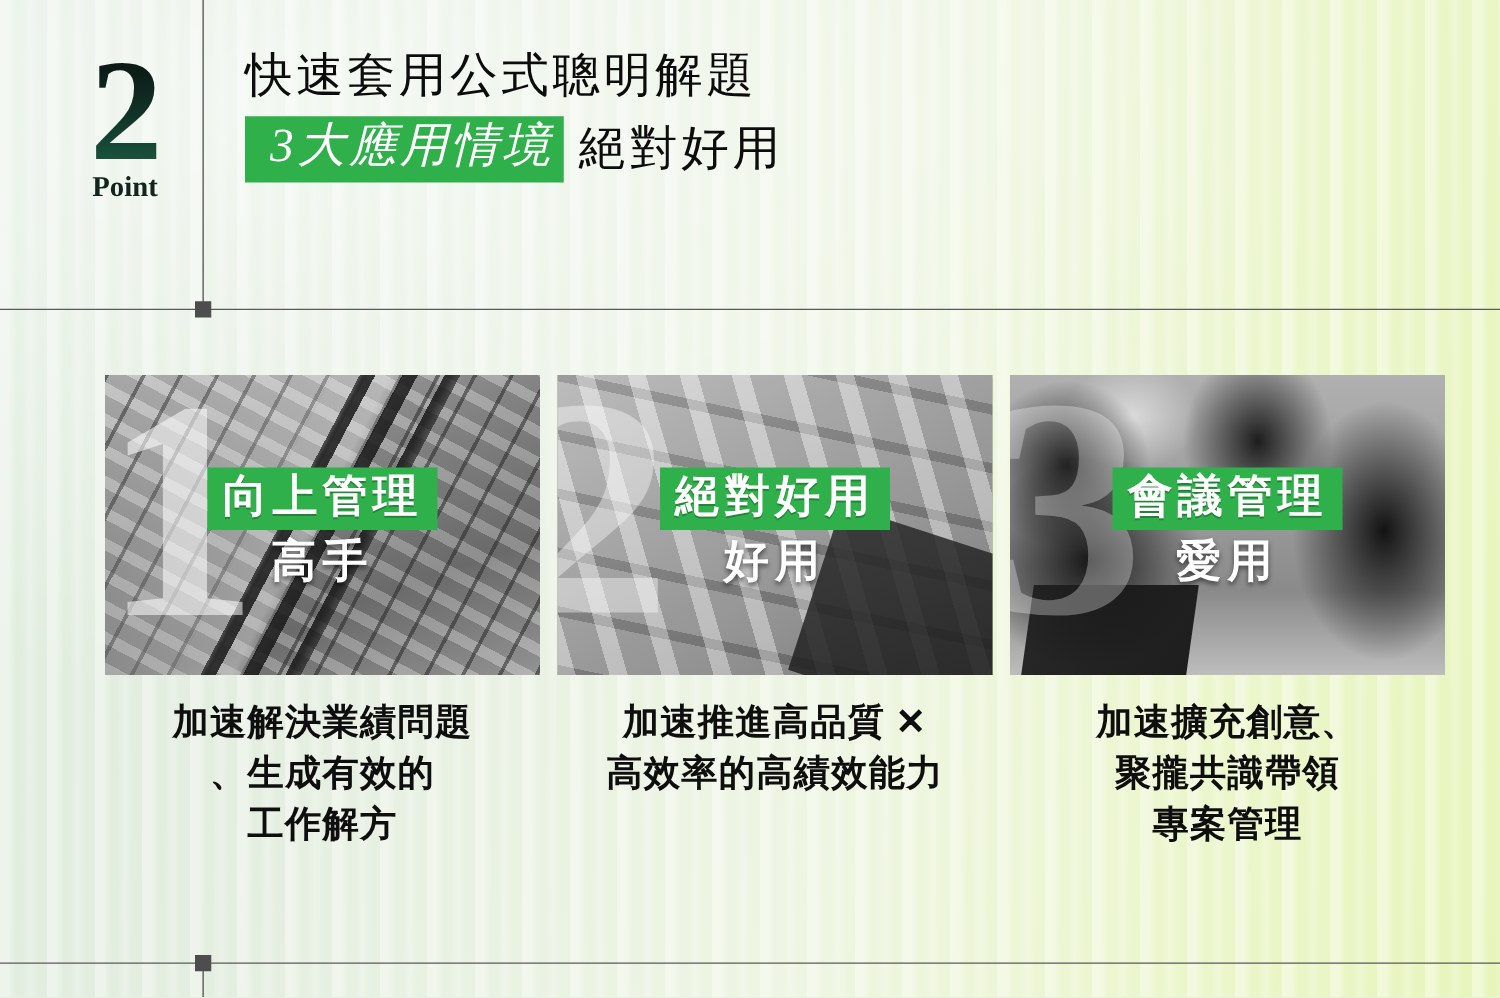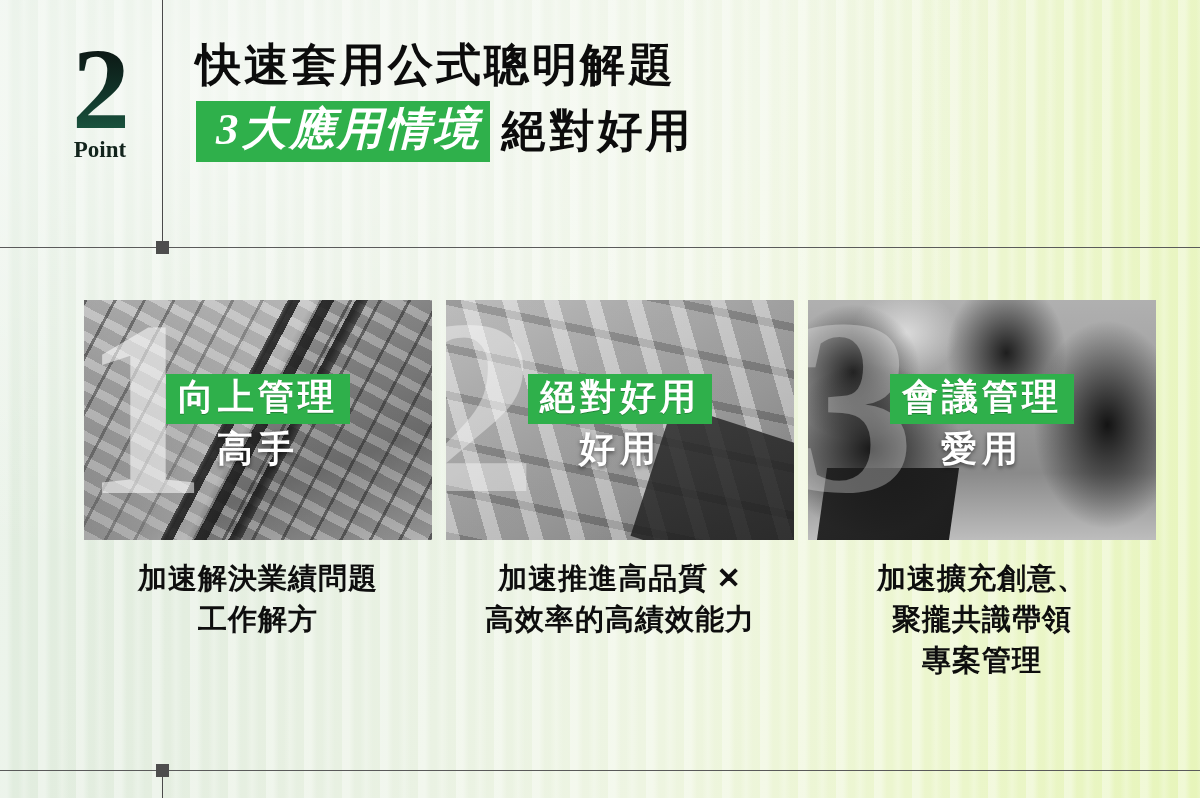--- a/index.html
+++ b/index.html
@@ -55,21 +55,21 @@
     color:transparent;-webkit-text-fill-color:transparent;
     letter-spacing:-2px;
   }
   #point-word{
     font-size:23px;font-weight:700;color:#12241c;margin-top:-6px;
     font-family:"Liberation Serif","DejaVu Serif",serif;
   }
 
   #title-wrap{position:absolute;left:196px;top:40px;width:980px;}
   .title-line{
-    font-size:45px;line-height:1.14;color:#0c0c0c;font-weight:700;
+    font-size:38px;line-height:1.14;color:#0c0c0c;font-weight:400;
     letter-spacing:3px;white-space:nowrap;
     font-family:"Liberation Serif","DejaVu Serif",serif;
   }
   .title-line.second{margin-top:10px;display:flex;align-items:center;}
   .hl{
     background:#2fb04b;color:#ffffff;padding:3px 8px 6px 20px;
     display:inline-block;letter-spacing:3px;font-style:italic;
   }
   .after-hl{margin-left:12px;letter-spacing:3px;font-style:normal;}
 
@@ -225,20 +225,21 @@
       <div class="card-text">
         <span class="card-badge">會議管理</span>
         <span class="card-sub">愛用</span>
       </div>
     </div>
   </div>
 
   <div id="captions">
     <div class="caption" id="caption-1">
       <span>加速解決業績問題</span>
+      <span>、生成有效的</span>
       <span>工作解方</span>
     </div>
     <div class="caption" id="caption-2">
       <span>加速推進高品質 ✕</span>
       <span>高效率的高績效能力</span>
     </div>
     <div class="caption" id="caption-3">
       <span>加速擴充創意、</span>
       <span>聚攏共識帶領</span>
       <span>專案管理</span>

